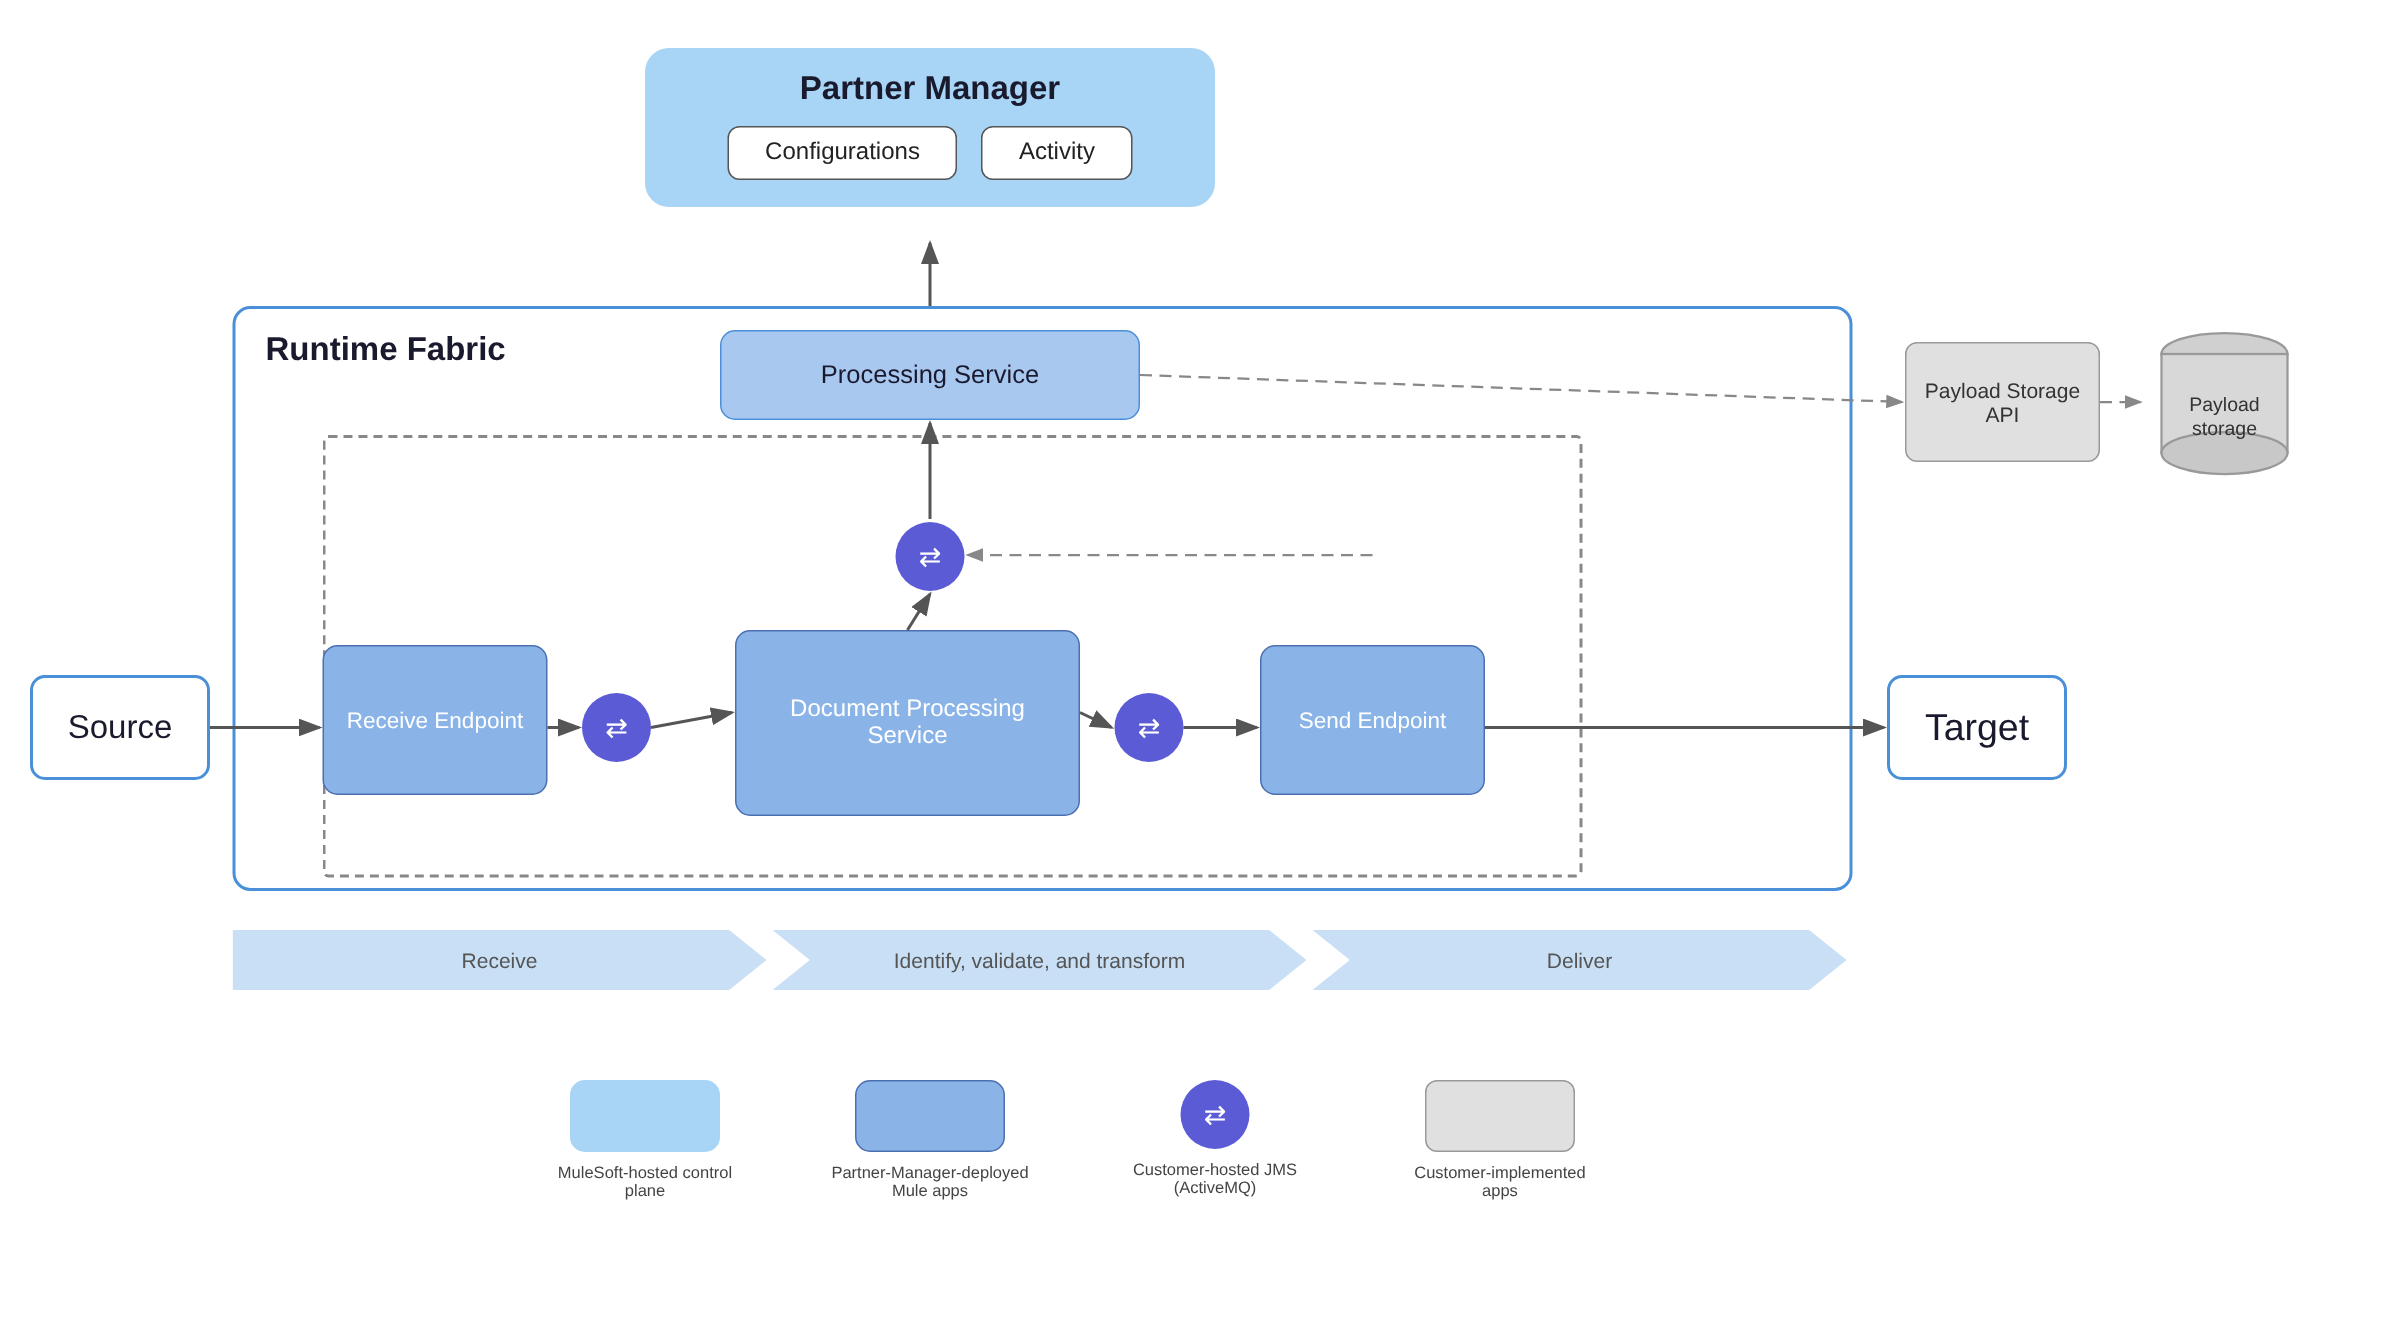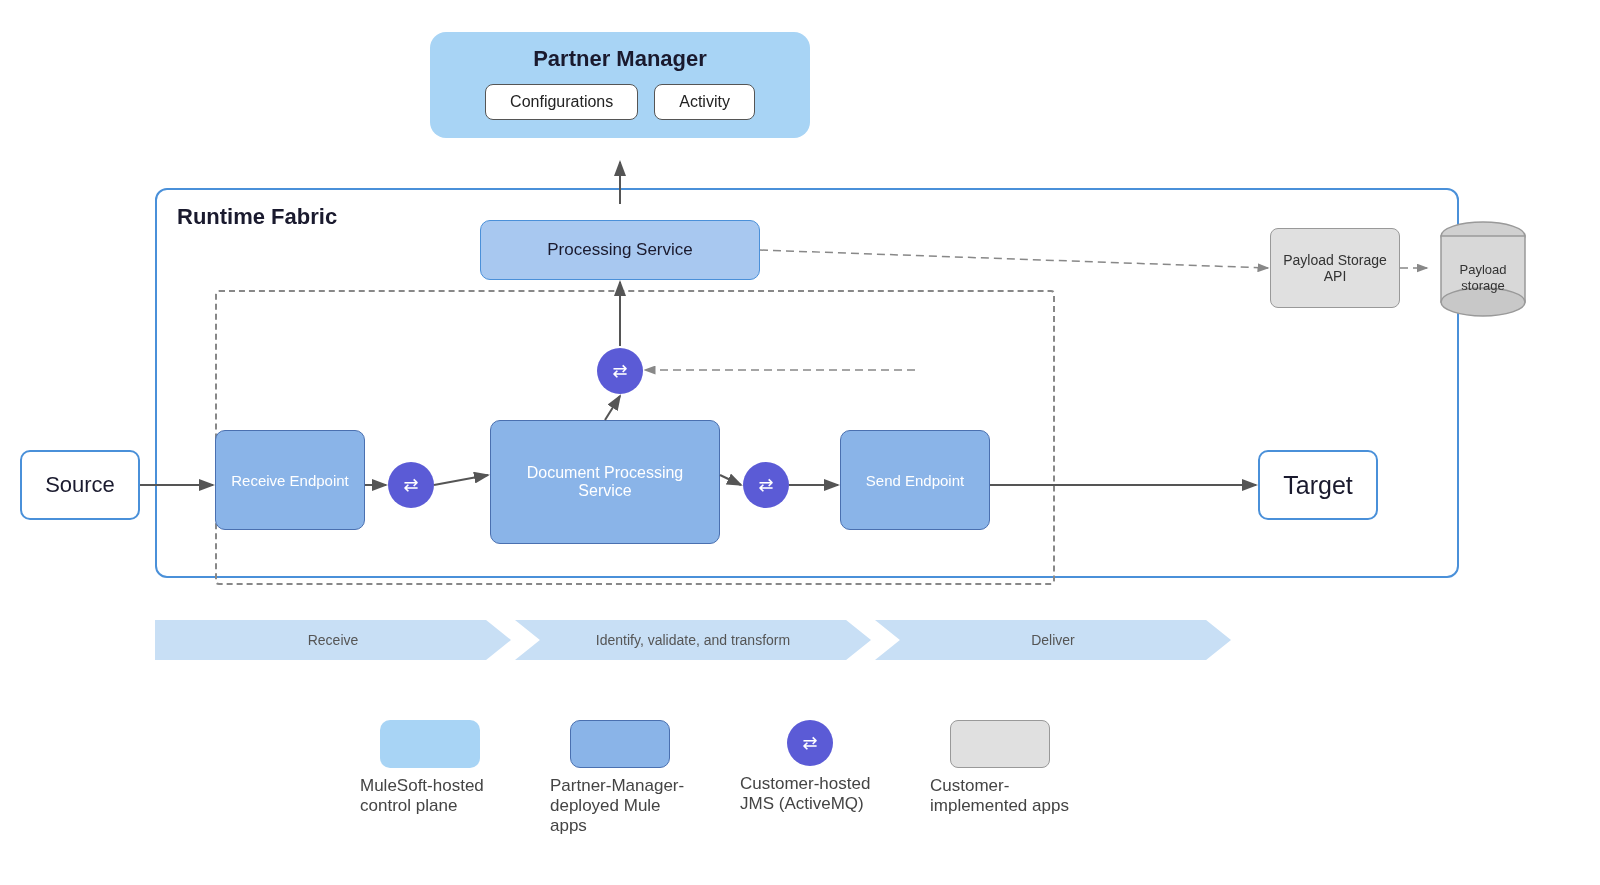--- a/index.html
+++ b/index.html
@@ -48,23 +48,23 @@
       border: 1.5px solid #555;
       border-radius: 8px;
       padding: 8px 24px;
       font-size: 16px;
       color: #222;
     }
 
     
     .runtime-fabric {
       position: absolute;
-      top: 188px;
+      top: 204px;
       left: 155px;
-      width: 1304px;
+      width: 1080px;
       height: 390px;
       border: 2.5px solid #4a90d9;
       border-radius: 12px;
       background: transparent;
     }
     .runtime-fabric-title {
       position: absolute;
       top: 14px;
       left: 20px;
       font-weight: 700;
@@ -325,23 +325,23 @@
       height: 46px;
       background: #5b5bd6;
       border-radius: 50%;
       display: flex;
       align-items: center;
       justify-content: center;
       color: #fff;
       font-size: 18px;
     }
     .legend-label {
-      font-size: 17px;
+      font-size: 11px;
       color: #444;
-      text-align: left;
+      text-align: center;
     }
 
     
     .dashed-box {
       position: absolute;
       top: 290px;
       left: 215px;
       width: 840px;
       height: 295px;
       border: 2px dashed #888;

